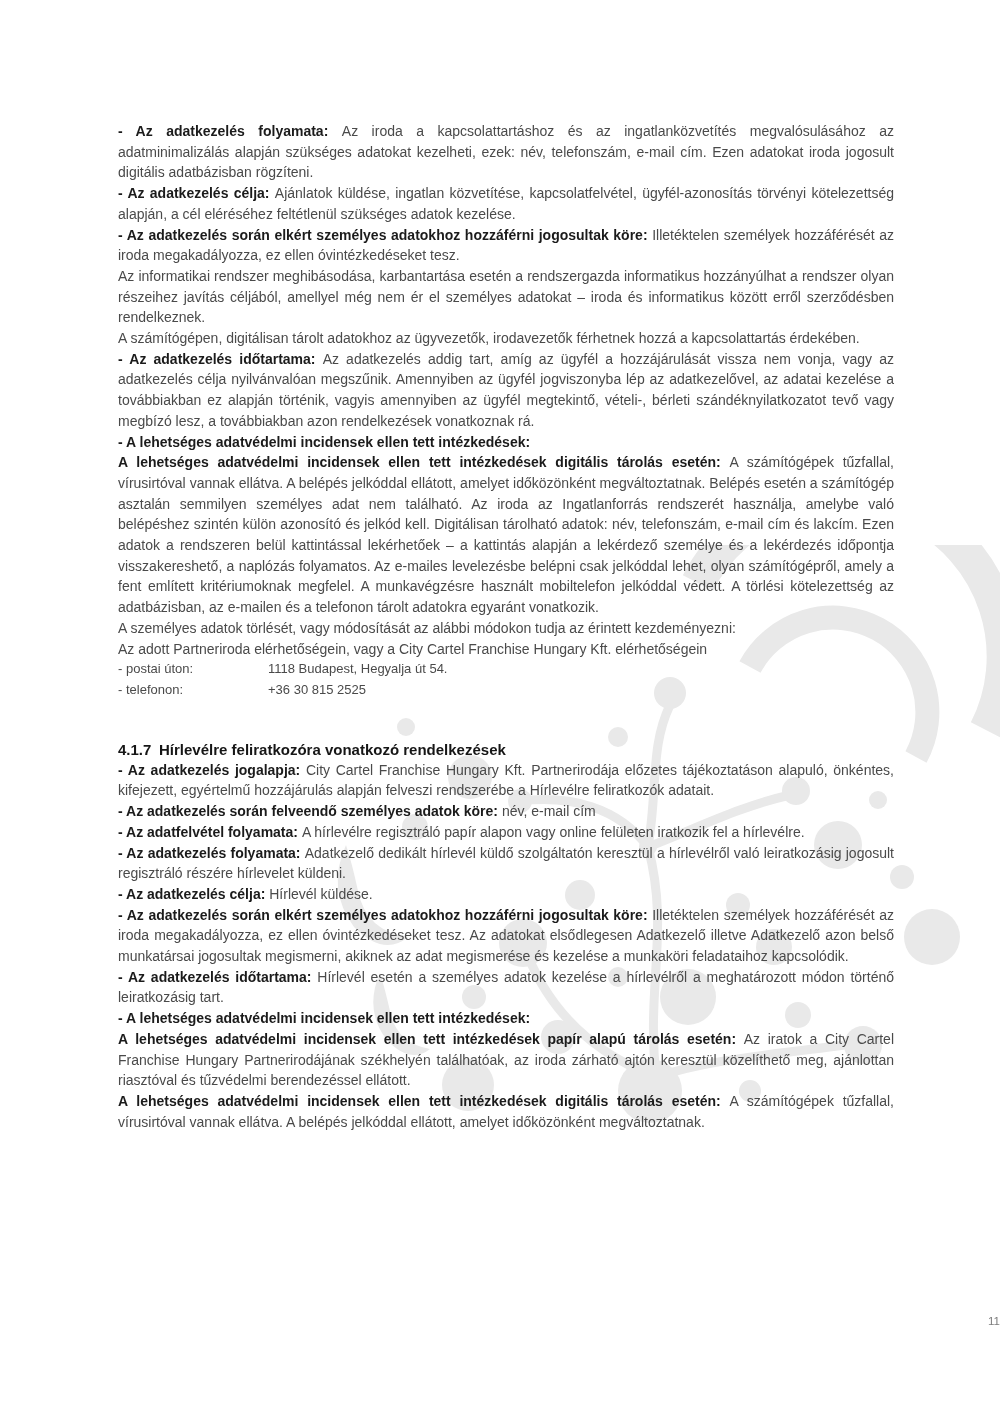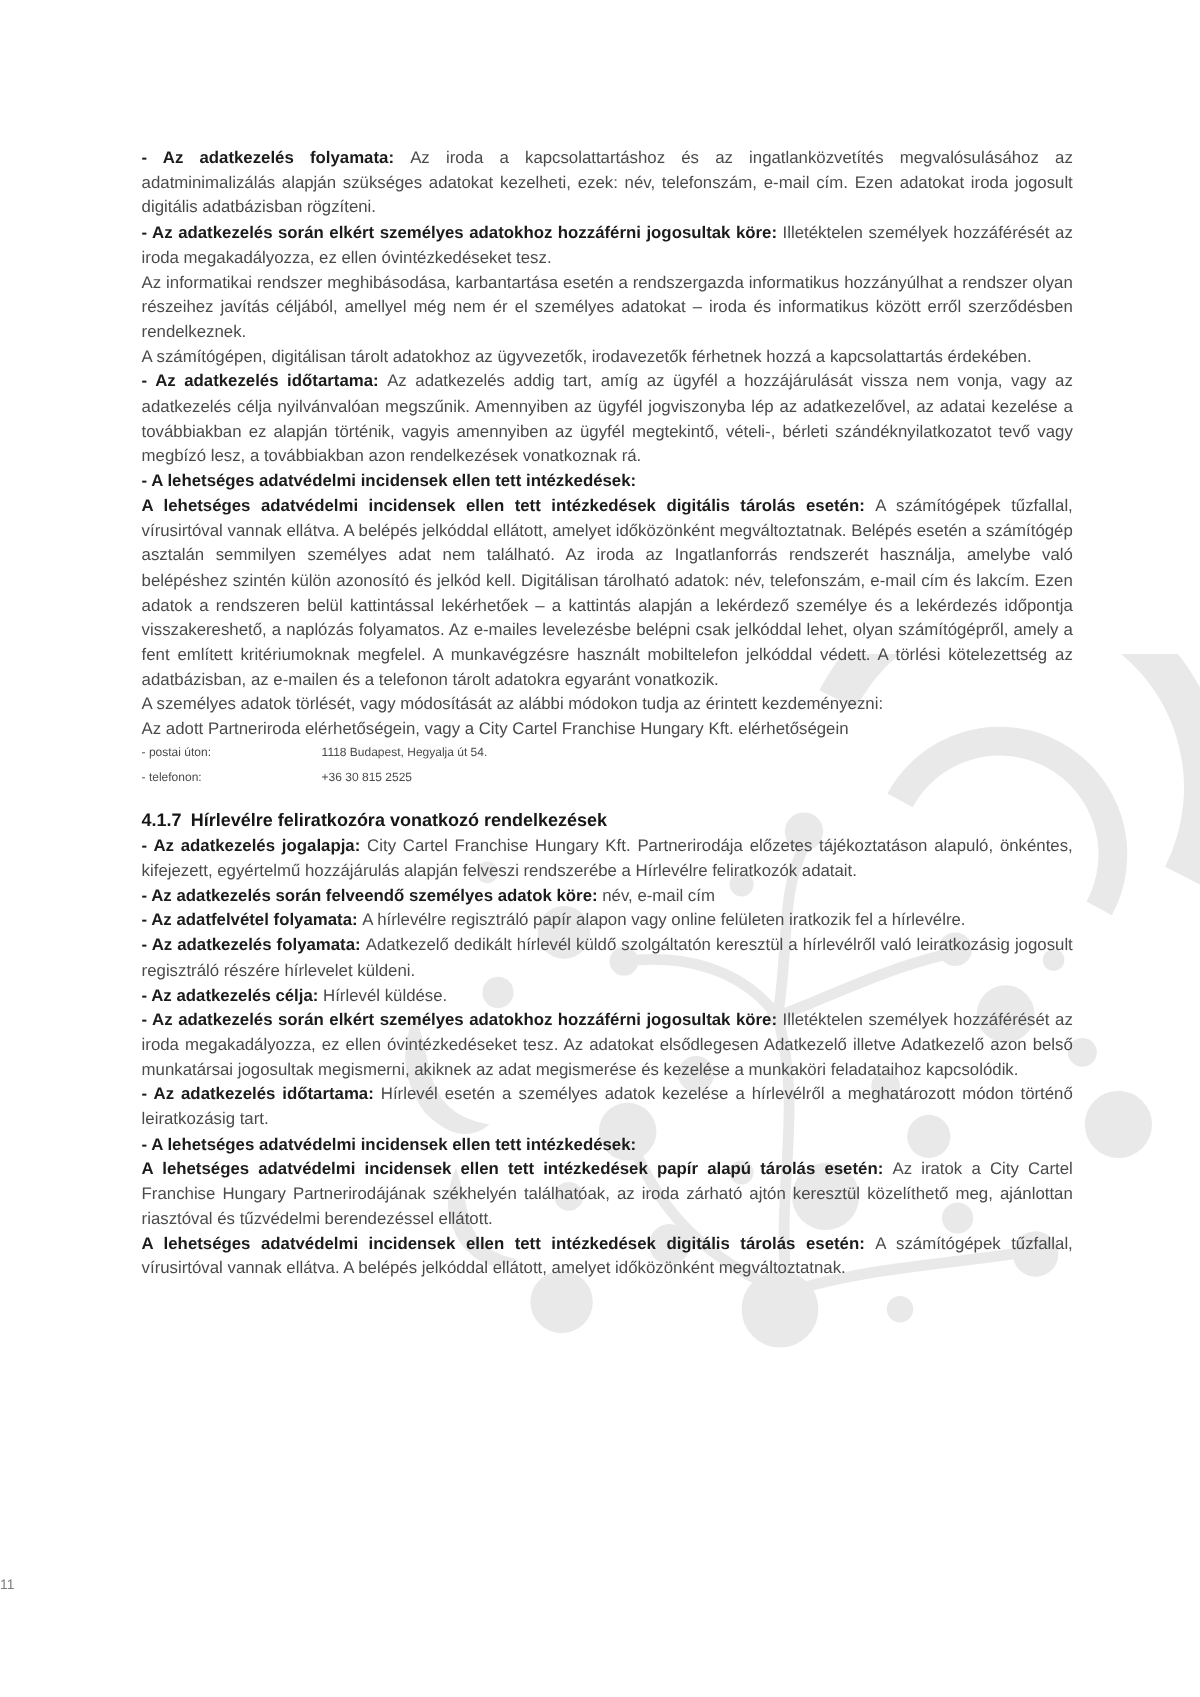--- a/index.html
+++ b/index.html
@@ -37,32 +37,32 @@
     text-align: justify;
   }
   .para .b { font-weight: bold; color: #1b1b1b; }
   .heading {
     margin: 14px 0 0 0;
     font-size: 15px;
     line-height: 21px;
     font-weight: bold;
     color: #161616;
   }
-  .hnum { display: inline-block; width: 41px; }
+  .hnum { display: inline-block; width: 41px; margin-top: 24px; }
   .contact-row {
-    font-size: 10px;
+    font-size: 13px;
     line-height: 20.7px;
     color: #4a4a4a;
   }
   .clabel { display: inline-block; width: 150px; }
   .page-number {
     position: absolute;
     left: 0; right: 0;
     top: 1315px;
-    text-align: left;
+    text-align: right;
     font-size: 11.5px;
     color: #7d7d7d;
     z-index: 1;
   }
 </style>
 </head>
 <body>
 
 <div class="page">
 
@@ -103,20 +103,21 @@
     <circle cx="240" cy="492" r="17"></circle>
     <circle cx="332" cy="546" r="32"></circle>
     <circle cx="432" cy="546" r="11"></circle>
     <circle cx="150" cy="540" r="26"></circle>
     <circle cx="88" cy="182" r="9"></circle>
     <circle cx="560" cy="255" r="9"></circle>
   </svg>
 
   <div class="content">
       <p class="para"><span class="b">- Az adatkezelés folyamata: </span><span>Az iroda a kapcsolattartáshoz és az ingatlanközvetítés megvalósulásához az adatminimalizálás alapján szükséges adatokat kezelheti, ezek: név, telefonszám, e-mail cím. Ezen adatokat iroda jogosult digitális adatbázisban rögzíteni.</span></p>
+      <p class="para"><span class="b">- Az adatkezelés célja: </span><span>Ajánlatok küldése, ingatlan közvetítése, kapcsolatfelvétel, ügyfél-azonosítás törvényi kötelezettség alapján, a cél eléréséhez feltétlenül szükséges adatok kezelése.</span></p>
       <p class="para"><span class="b">- Az adatkezelés során elkért személyes adatokhoz hozzáférni jogosultak köre: </span><span>Illetéktelen személyek hozzáférését az iroda megakadályozza, ez ellen óvintézkedéseket tesz.</span></p>
       <p class="para"><span>Az informatikai rendszer meghibásodása, karbantartása esetén a rendszergazda informatikus hozzányúlhat a rendszer olyan részeihez javítás céljából, amellyel még nem ér el személyes adatokat – iroda és informatikus között erről szerződésben rendelkeznek.</span></p>
       <p class="para"><span>A számítógépen, digitálisan tárolt adatokhoz az ügyvezetők, irodavezetők férhetnek hozzá a kapcsolattartás érdekében.</span></p>
       <p class="para"><span class="b">- Az adatkezelés időtartama: </span><span>Az adatkezelés addig tart, amíg az ügyfél a hozzájárulását vissza nem vonja, vagy az adatkezelés célja nyilvánvalóan megszűnik. Amennyiben az ügyfél jogviszonyba lép az adatkezelővel, az adatai kezelése a továbbiakban ez alapján történik, vagyis amennyiben az ügyfél megtekintő, vételi-, bérleti szándéknyilatkozatot tevő vagy megbízó lesz, a továbbiakban azon rendelkezések vonatkoznak rá.</span></p>
       <p class="para"><span class="b">- A lehetséges adatvédelmi incidensek ellen tett intézkedések:</span></p>
       <p class="para"><span class="b">A lehetséges adatvédelmi incidensek ellen tett intézkedések digitális tárolás esetén: </span><span>A számítógépek tűzfallal, vírusirtóval vannak ellátva. A belépés jelkóddal ellátott, amelyet időközönként megváltoztatnak. Belépés esetén a számítógép asztalán semmilyen személyes adat nem található. Az iroda az Ingatlanforrás rendszerét használja, amelybe való belépéshez szintén külön azonosító és jelkód kell. Digitálisan tárolható adatok: név, telefonszám, e-mail cím és lakcím. Ezen adatok a rendszeren belül kattintással lekérhetőek – a kattintás alapján a lekérdező személye és a lekérdezés időpontja visszakereshető, a naplózás folyamatos. Az e-mailes levelezésbe belépni csak jelkóddal lehet, olyan számítógépről, amely a fent említett kritériumoknak megfelel. A munkavégzésre használt mobiltelefon jelkóddal védett. A törlési kötelezettség az adatbázisban, az e-mailen és a telefonon tárolt adatokra egyaránt vonatkozik.</span></p>
       <p class="para"><span>A személyes adatok törlését, vagy módosítását az alábbi módokon tudja az érintett kezdeményezni:</span></p>
       <p class="para"><span>Az adott Partneriroda elérhetőségein, vagy a City Cartel Franchise Hungary Kft. elérhetőségein</span></p>
       <div class="contact-row"><span class="clabel">- postai úton:</span><span class="cvalue">1118 Budapest, Hegyalja út 54.</span></div>
       <div class="contact-row"><span class="clabel">- telefonon:</span><span class="cvalue">+36 30 815 2525</span></div>

